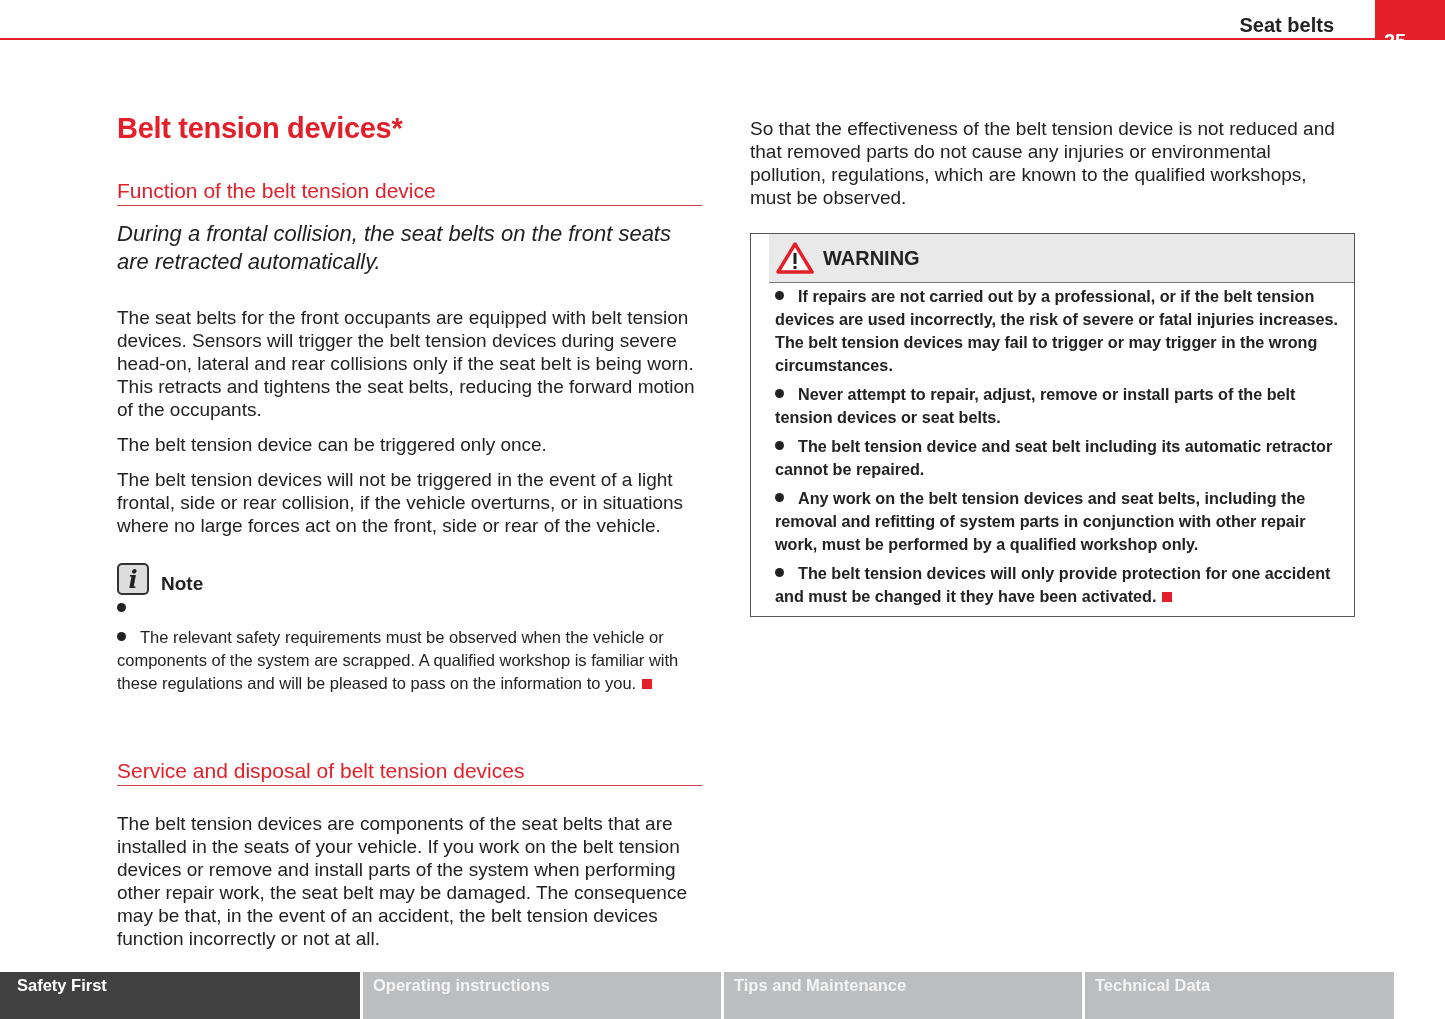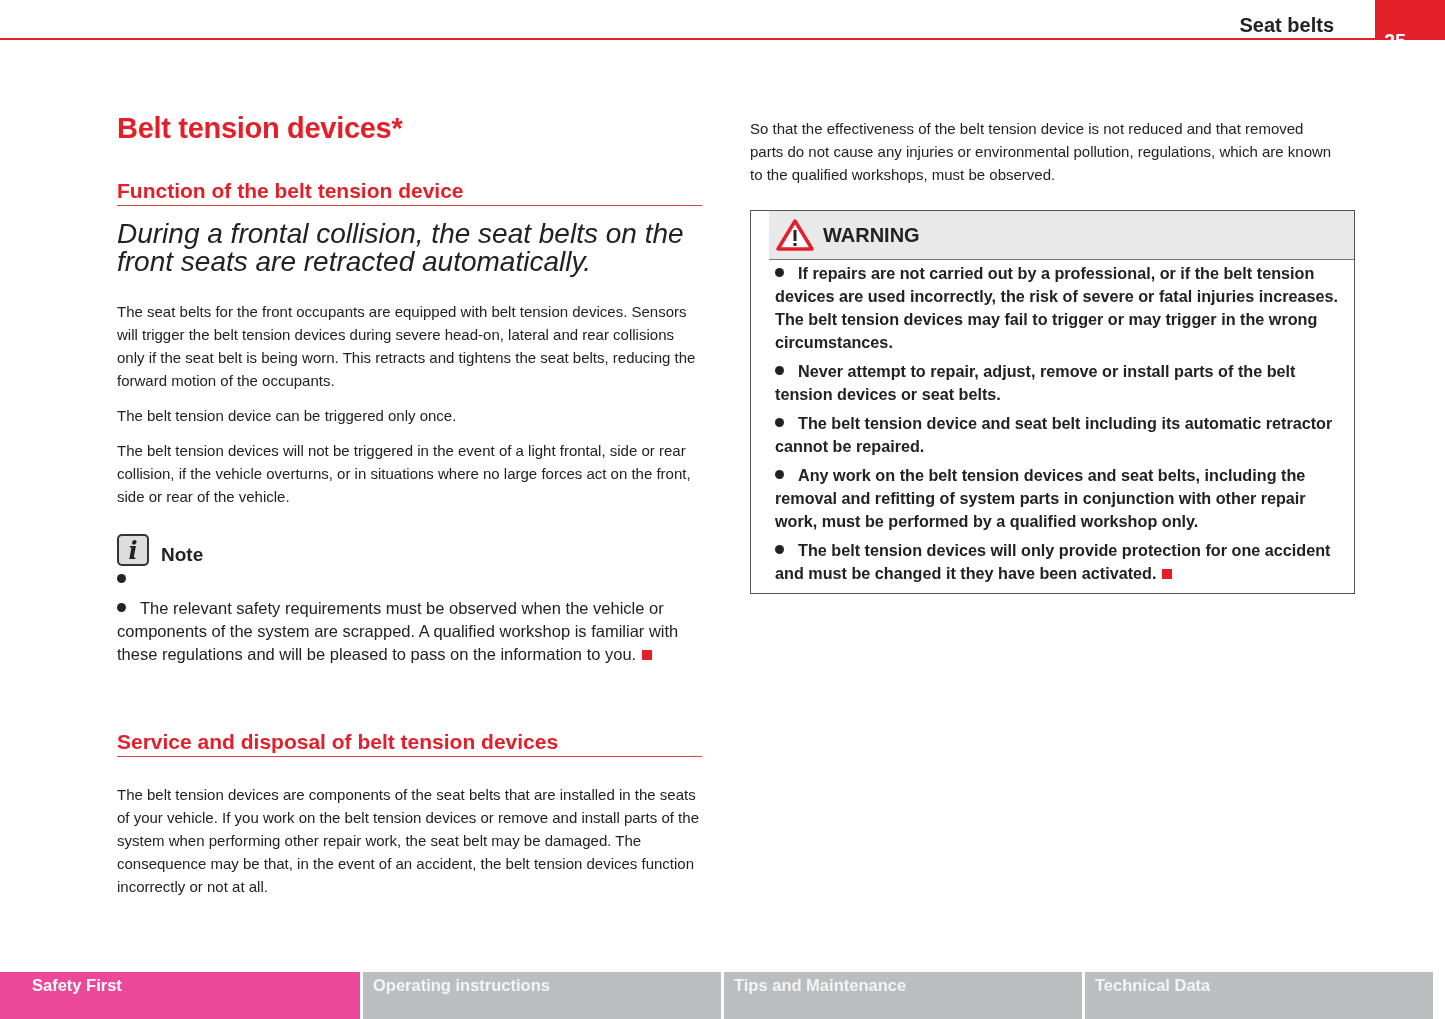--- a/index.html
+++ b/index.html
@@ -4,39 +4,39 @@
 <style>
   html,body{margin:0;padding:0;}
   body{width:1445px;height:1019px;position:relative;background:#fff;font-family:"Liberation Sans","DejaVu Sans",sans-serif;color:#222;overflow:hidden;}
   .topline{position:absolute;left:0;top:38px;width:1445px;height:2px;background:#e3202a;}
   .runhead{position:absolute;top:14px;right:111px;font-weight:bold;font-size:20px;color:#222;}
   .pagebox{position:absolute;top:0;left:1375px;width:70px;height:40px;background:#e3202a;color:#fff;font-weight:bold;font-size:20px;box-sizing:border-box;padding:30px 0 0 9px;}
   .col{position:absolute;}
   .left{left:117px;top:112px;width:585px;}
   .right{left:750px;top:117px;width:585px;}
   h1{color:#e3202a;font-size:29px;margin:0 0 34px 0;font-weight:bold;letter-spacing:-0.3px;}
-  h2{color:#e3202a;font-size:21px;margin:0;padding-bottom:2px;border-bottom:1.5px solid #d2444b;font-weight:bold;}
-  .lead{font-style:italic;font-size:28px;line-height:28px;margin:14px 0 24px 0;color:#222;}
-  p{font-size:15px;line-height:23px;margin:0 0 12px 0;}
+  h2{color:#e3202a;font-size:21px;margin:0;padding-bottom:2px;border-bottom:1.5px solid #d2444b;font-weight:normal;}
+  .lead{font-style:italic;font-size:22px;line-height:28px;margin:14px 0 30px 0;color:#222;}
+  p{font-size:19px;line-height:23px;margin:0 0 12px 0;}
   .note-head{display:flex;align-items:flex-end;margin-top:26px;margin-bottom:2px;}
   .info-icon{width:32px;height:32px;border:2px solid #333;border-radius:5px;background:#ddd;display:flex;align-items:center;justify-content:center;font-family:"DejaVu Serif",serif;font-style:italic;font-weight:bold;font-size:24px;color:#222;box-sizing:border-box;}
   .note-title{font-weight:bold;font-size:19px;margin-left:12px;}
   .bul{font-size:16.5px;line-height:23px;margin:0 0 6px 0;}
   .dot{display:inline-block;width:9px;height:9px;border-radius:50%;background:#222;margin-right:14px;vertical-align:2px;}
   .endmark{display:inline-block;width:10px;height:10px;background:#e3202a;margin-left:6px;}
   .sec2{margin-top:64px;}
   .sec2 p{margin-top:26px;}
   .warn{margin-top:24px;border:1.5px solid #555;width:585px;padding-left:18px;}
   .warn-head{background:#e9e9e9;border-bottom:1.5px solid #777;height:48px;display:flex;align-items:center;padding-left:6px;}
   .warn-title{font-weight:bold;font-size:20px;margin-left:8px;}
   .warn-body{padding:2px 6px 2px 6px;}
   .warn-body .bul{font-weight:bold;font-size:16.2px;margin-bottom:6px;}
   .footer{position:absolute;top:972px;left:0;width:1445px;height:47px;display:flex;}
   .tab{height:47px;box-sizing:border-box;padding:4px 0 0 10px;font-weight:bold;font-size:16.5px;color:#f4f4f4;background:#bcbdbf;margin-right:3px;}
-  .tab.active{background:#ec4899;color:#fff;padding-left:32px;}
+  .tab.active{background:#404040;color:#fff;padding-left:17px;}
 </style>
 </head>
 <body>
 
 <div class="topline"></div>
 <div class="runhead">Seat belts</div>
 <div class="pagebox">25</div>
 
 <div class="col left">
   <h1>Belt tension devices*</h1>
@@ -77,14 +77,14 @@
       <div class="bul"><span class="dot"></span><span>Any work on the belt tension devices and seat belts, including the removal and refitting of system parts in conjunction with other repair work, must be performed by a qualified workshop only.</span></div>
       <div class="bul"><span class="dot"></span><span>The belt tension devices will only provide protection for one accident and must be changed it they have been activated.</span><span class="endmark"></span></div>
     </div>
   </div>
 </div>
 
 <div class="footer">
   <div class="tab active" style="width:360px">Safety First</div>
   <div class="tab" style="width:358px">Operating instructions</div>
   <div class="tab" style="width:358px">Tips and Maintenance</div>
-  <div class="tab" style="width:348px;margin-right:0">Technical Data</div>
+  <div class="tab" style="width:309px;margin-right:0">Technical Data</div>
 </div>
 
 </body></html>

